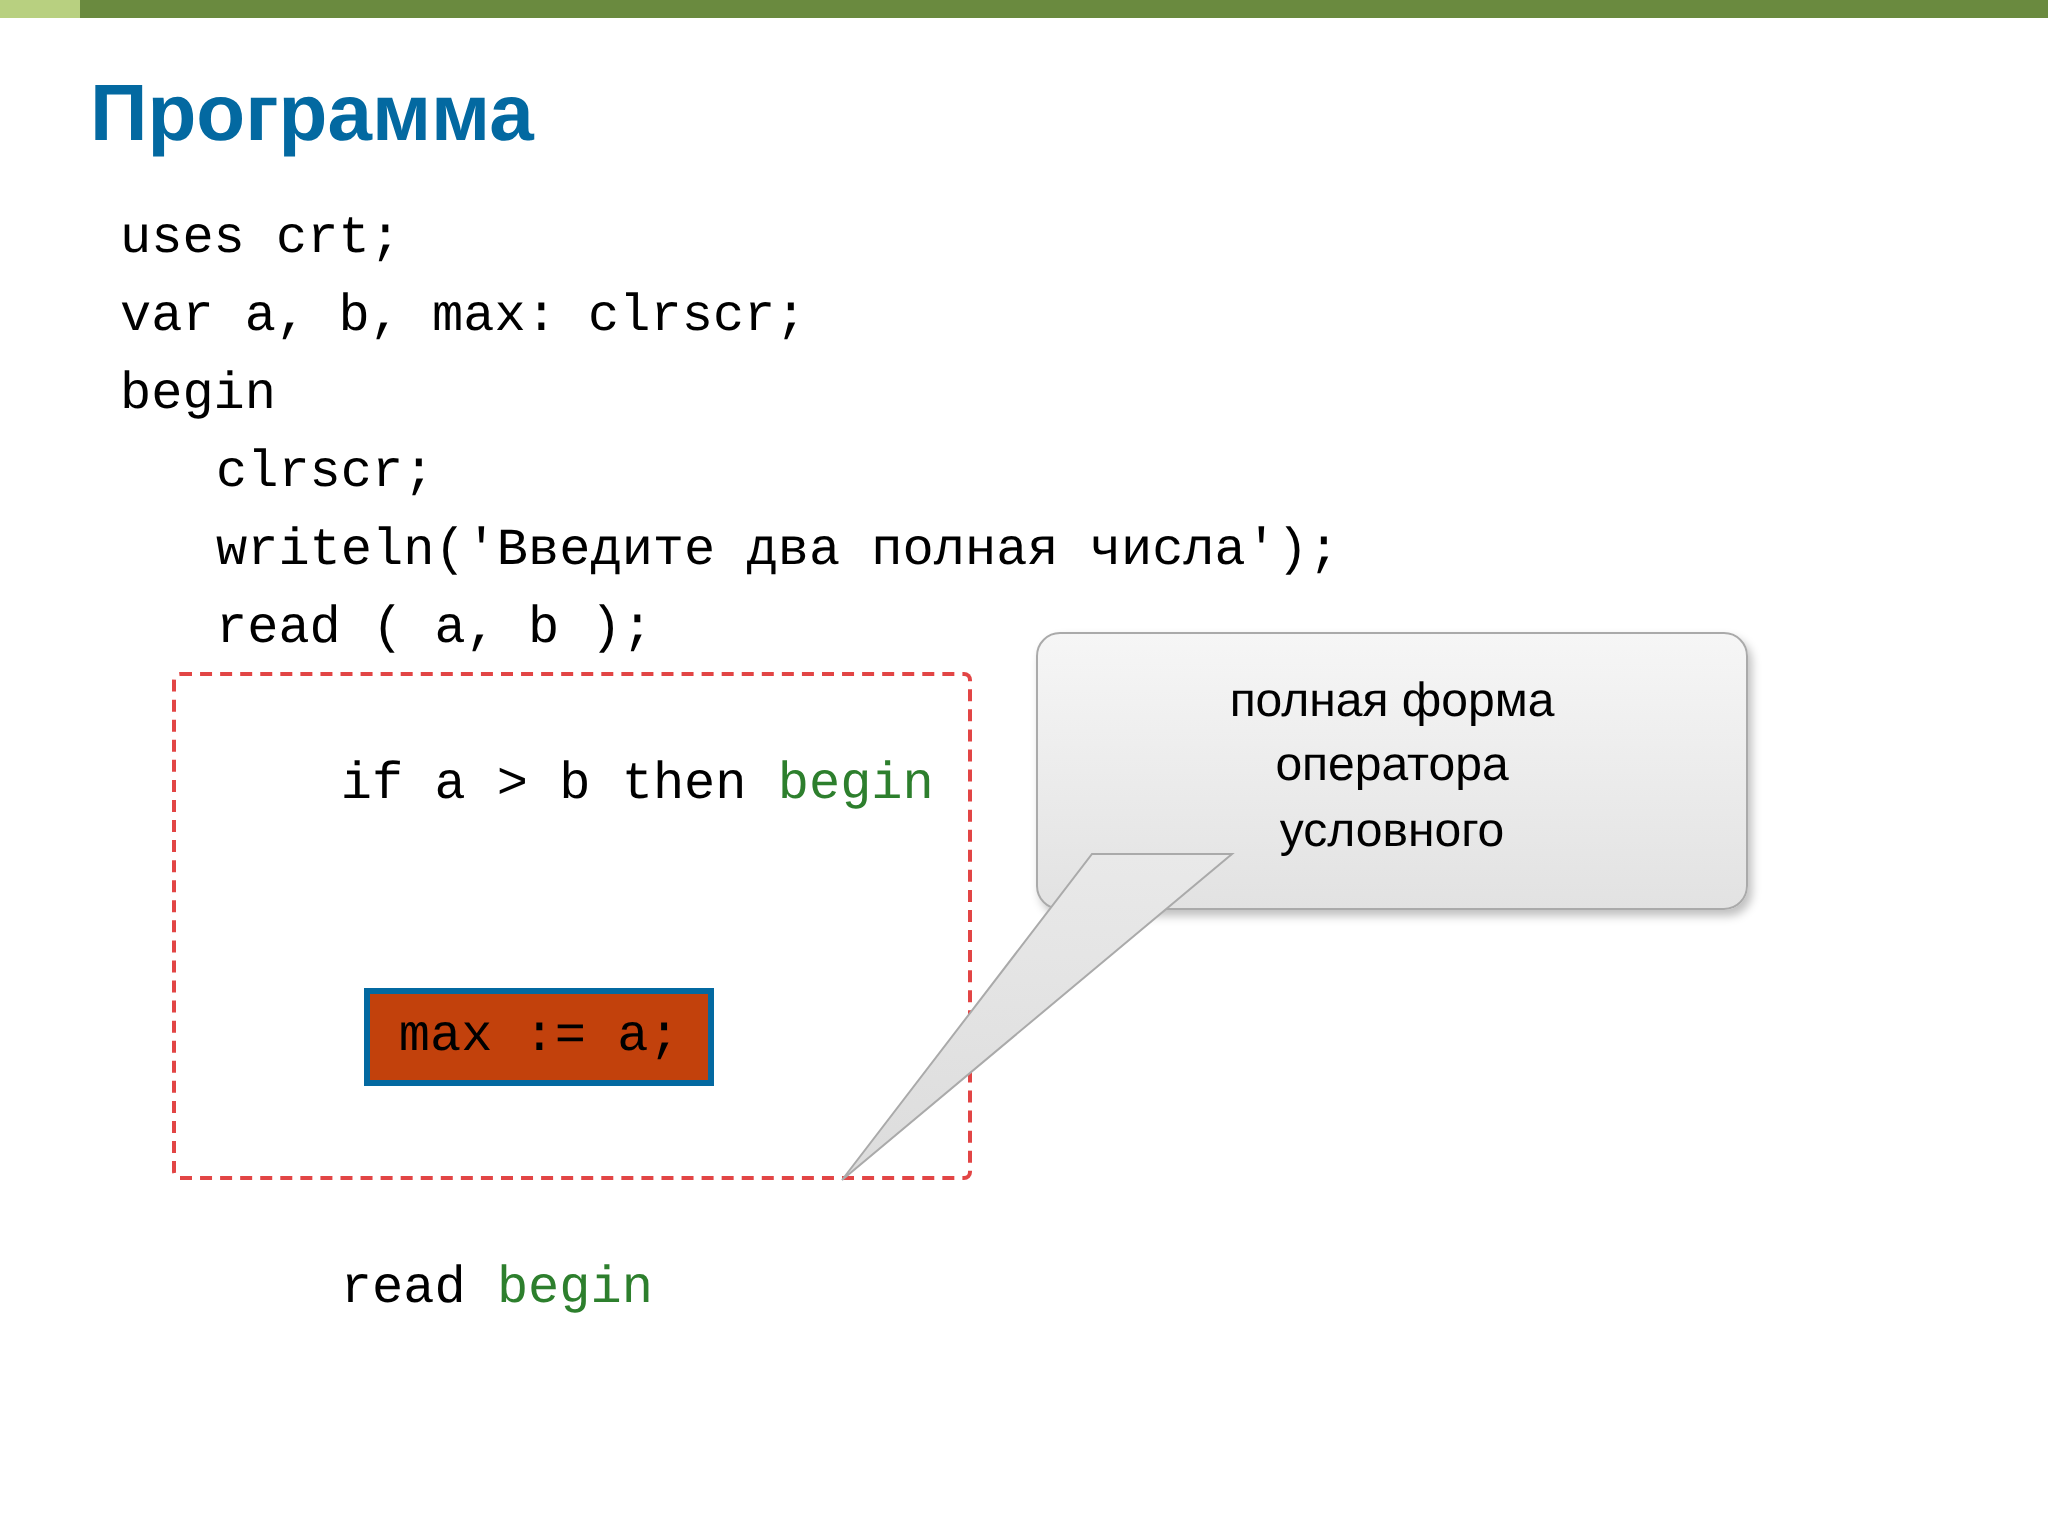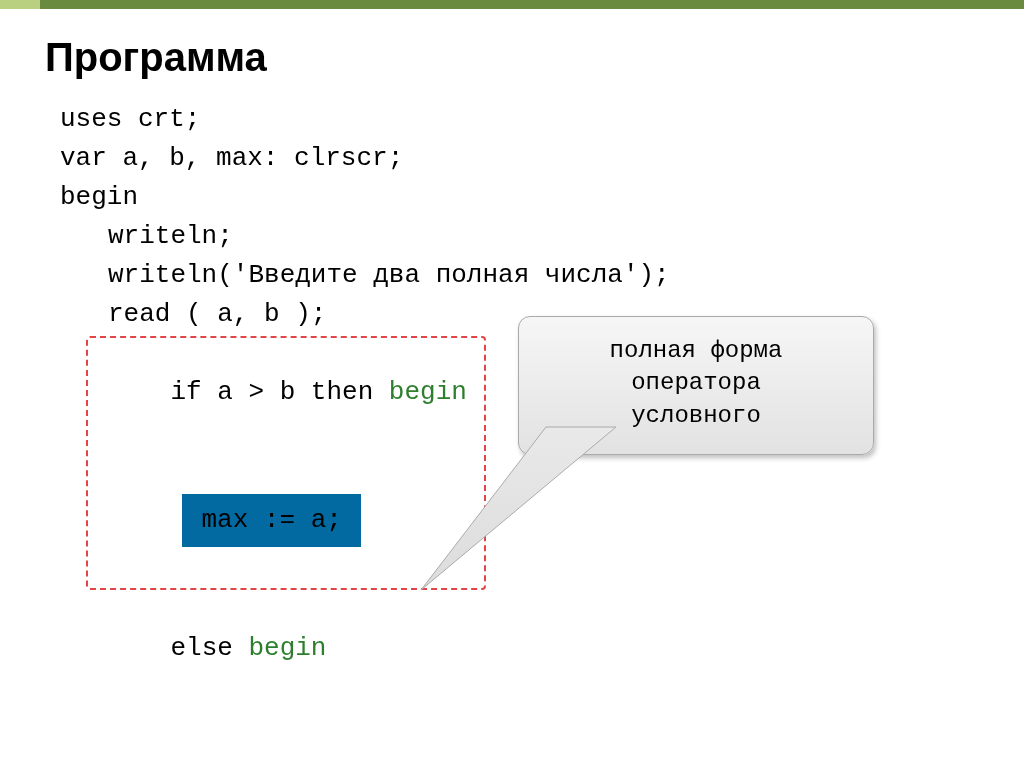--- a/index.html
+++ b/index.html
@@ -14,21 +14,21 @@
   .header-band {
     width: 100%;
     height: 9px;
     display: flex;
   }
   .band-thin { width: 40px; height: 9px; background: #b8d080; }
   .band-rest { flex: 1; height: 9px; background: #6a8a3f; }
   .page-title {
     font-size: 40px;
     font-weight: 700;
-    color: #000000;
+    color: #0369a1;
     padding: 26px 0 0 45px;
   }
   .code-block {
     margin: 20px 0 0 60px;
     font-family: "Courier New", monospace;
     font-size: 26px;
     line-height: 1.5;
     position: relative;
     width: 920px;
   }
@@ -36,36 +36,36 @@
   .indent1 { padding-left: 48px; }
   .kw { color: #2d7f2d; }
   .dashed-box {
     position: absolute;
     border: 2px dashed #e24545;
     border-radius: 4px;
     pointer-events: none;
   }
   .highlight {
     display: inline-block;
-    background: #0369a1;
-    border: 5px solid #0369a1;
+    background: #c2410c;
+    border: 3px solid #0369a1;
     padding: 2px 14px;
     font-family: "Courier New", monospace;
     font-size: 26px;
   }
   .callout {
     position: absolute;
     top: 316px;
     left: 518px;
     width: 356px;
     background: linear-gradient(#f6f6f6, #e2e2e2);
     border: 1px solid #aaa;
     border-radius: 12px;
     padding: 18px 16px 22px 16px;
-    font-family: Liberation Mono, monospace;
+    font-family: Liberation Sans, sans-serif;
     font-size: 24px;
     text-align: center;
     line-height: 1.35;
     box-shadow: 2px 3px 5px rgba(0,0,0,0.25);
   }
   svg.tail {
     position: absolute;
     top: 420px;
     left: 416px;
     pointer-events: none;
@@ -79,35 +79,35 @@
   <div class="band-rest"></div>
 </div>
 
 <h1 class="page-title">Программа</h1>
 
 <div class="code-block">
 
   <div class="code-line">uses crt;</div>
   <div class="code-line">var a, b, max: clrscr;</div>
   <div class="code-line">begin</div>
-  <div class="code-line indent1">writeln;</div>
+  <div class="code-line indent1">clrscr;</div>
   <div class="code-line indent1">writeln('Введите два полная числа');</div>
   <div class="code-line indent1">read ( a, b );</div>
 
   <div class="code-line indent1">
     <span>if a &gt; b then </span><span class="kw">begin</span>
   </div>
 
   <div class="code-line" style="padding-left:60px; margin-top:4px; margin-bottom:4px;">
     <span class="highlight">max := a;</span>
   </div>
 
 
   <div class="code-line indent1">
-    <span>else </span><span class="kw">begin</span>
+    <span>read </span><span class="kw">begin</span>
   </div>
 
   <div class="code-line" style="padding-left:52px; margin-top:4px; margin-bottom:4px;">
     
   </div>
 
   <div class="dashed-box" style="top:236px; left:26px; width:400px; height:254px;"></div>
 </div>
 
 <div class="callout">

